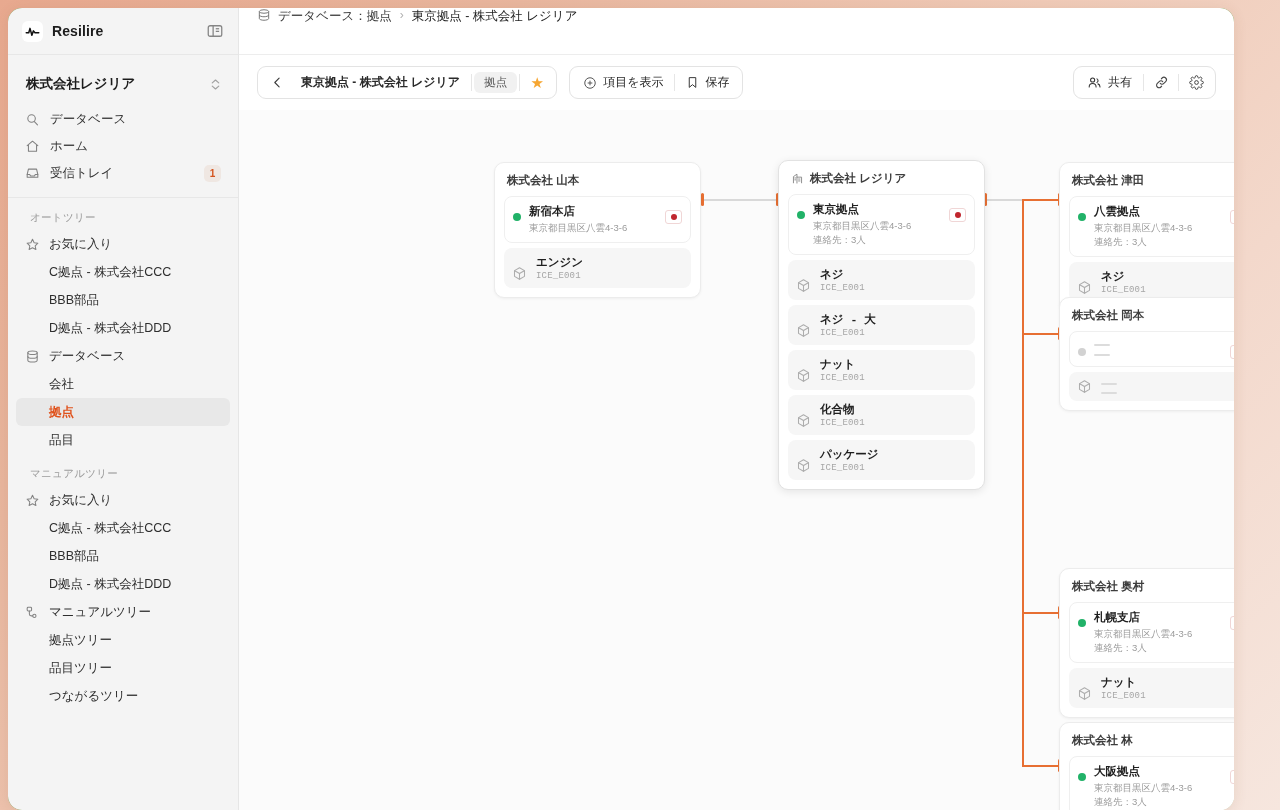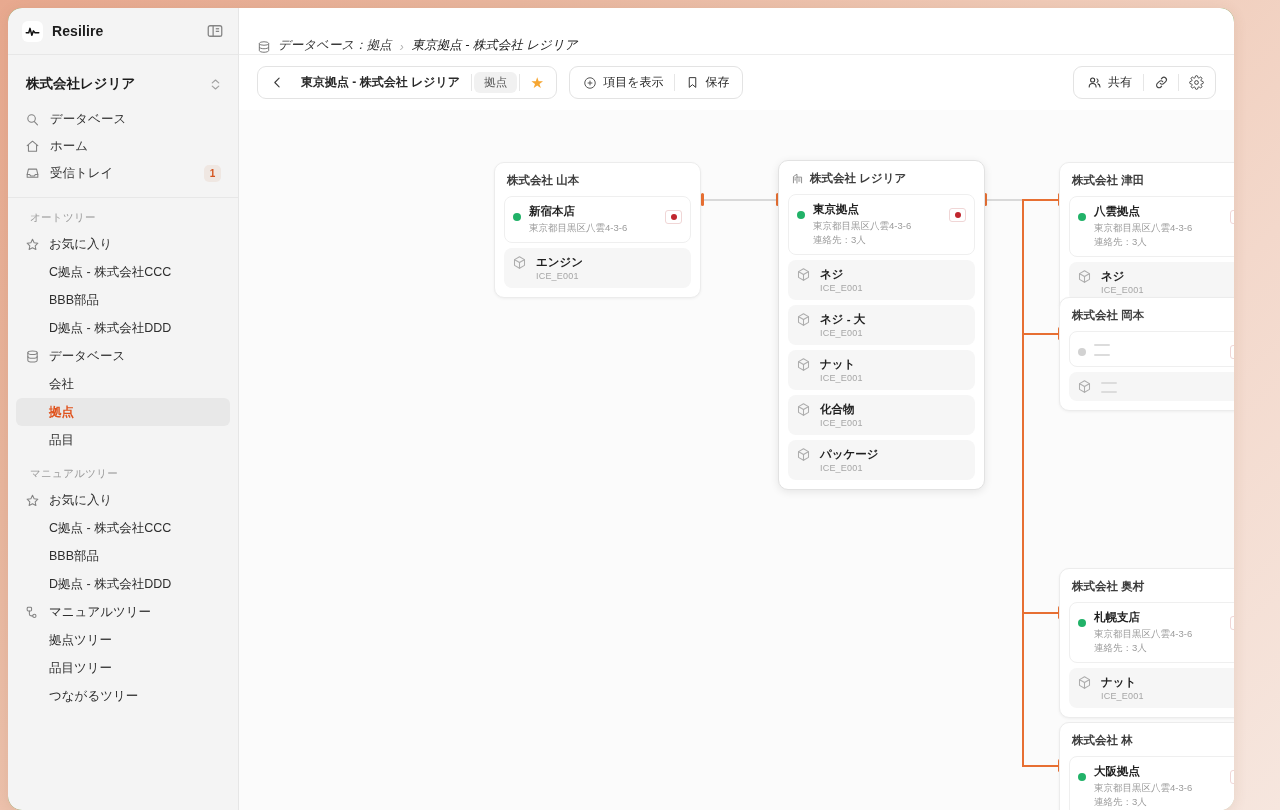--- a/index.html
+++ b/index.html
@@ -80,22 +80,22 @@
   .sb-item .ico { width: 15px; height: 15px; flex: 0 0 15px; opacity: .7; display:flex;align-items:center;justify-content:center;}
   .sb-bottom {
     position: absolute; bottom: 0; left: 0; right: 0;
     padding: 0 0 9px 22px;
     font-size: 10.5px; color: #9a9a9a;
   }
 
   
   .main { flex: 1; display: flex; flex-direction: column; position: relative; background: #fff; min-width:0;}
   .crumbbar {
-    height: 47px; display: flex; align-items: flex-end; padding: 0 18px; gap: 7px;
-    border-bottom: 1px solid #ededed; flex: 0 0 47px; font-style: italic;
+    height: 47px; display: flex; align-items: flex-start; padding: 0 18px; gap: 7px;
+    border-bottom: 1px solid #ededed; flex: 0 0 47px;
   }
   .crumb-ico { width: 14px; height: 14px; opacity: .75; }
   .crumb-txt { font-size: 12.5px; color: #3a3a3a; }
   .crumb-sep { font-size: 12px; color: #b2b2b2; margin: 0 1px; }
   .crumb-cur { font-size: 12.5px; color: #1d1d1d; }
 
   .toolbar {
     height: 55px; flex: 0 0 55px; display: flex; align-items: center;
     padding: 0 18px; gap: 12px;
   }
@@ -158,22 +158,22 @@
   .site-sub  { font-size: 9.5px; color: #9b9b9b; line-height: 1.45; }
   .risk-chip {
     width: 17px; height: 14px; border-radius: 3px;
     border: 1px solid #f0d6d6; background: #fff;
     display: flex; align-items: center; justify-content: center;
     flex: 0 0 17px; margin-top: 6px;
   }
   .risk-chip i { width: 6px; height: 6px; border-radius: 50%; background: #c0262e; display: block; }
   .item-row {
     background: #f6f6f6; border-radius: 8px;
-    padding: 7px 8px; display: flex; align-items: flex-start; gap: 9px;
-    margin-bottom: 5px; cursor: pointer;
+    padding: 7px 8px; display: flex; align-items: flex-end; gap: 9px;
+    margin-bottom: 5px; cursor: pointer; font-family: Liberation Mono, monospace;
   }
   .item-row:last-child { margin-bottom: 0; }
   .item-ico { width: 15px; height: 15px; flex: 0 0 15px; opacity: .45; display:flex;align-items:center;justify-content:center;}
   .item-name { font-size: 11.5px; font-weight: bold; color: #1f1f1f; }
   .item-code { font-size: 9px; color: #a6a6a6; letter-spacing: .2px; margin-top: 1px; }
   .sk-line { height: 2px; border-radius: 2px; background: #dcdcdc; }
 
   
   .edge { position: absolute; background: #e76f32; z-index: 1; }
   .edge.gray { background: #d9d9d9; }

